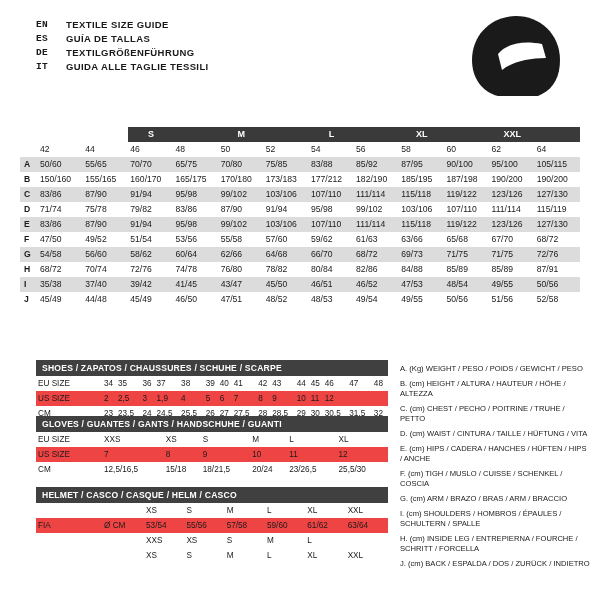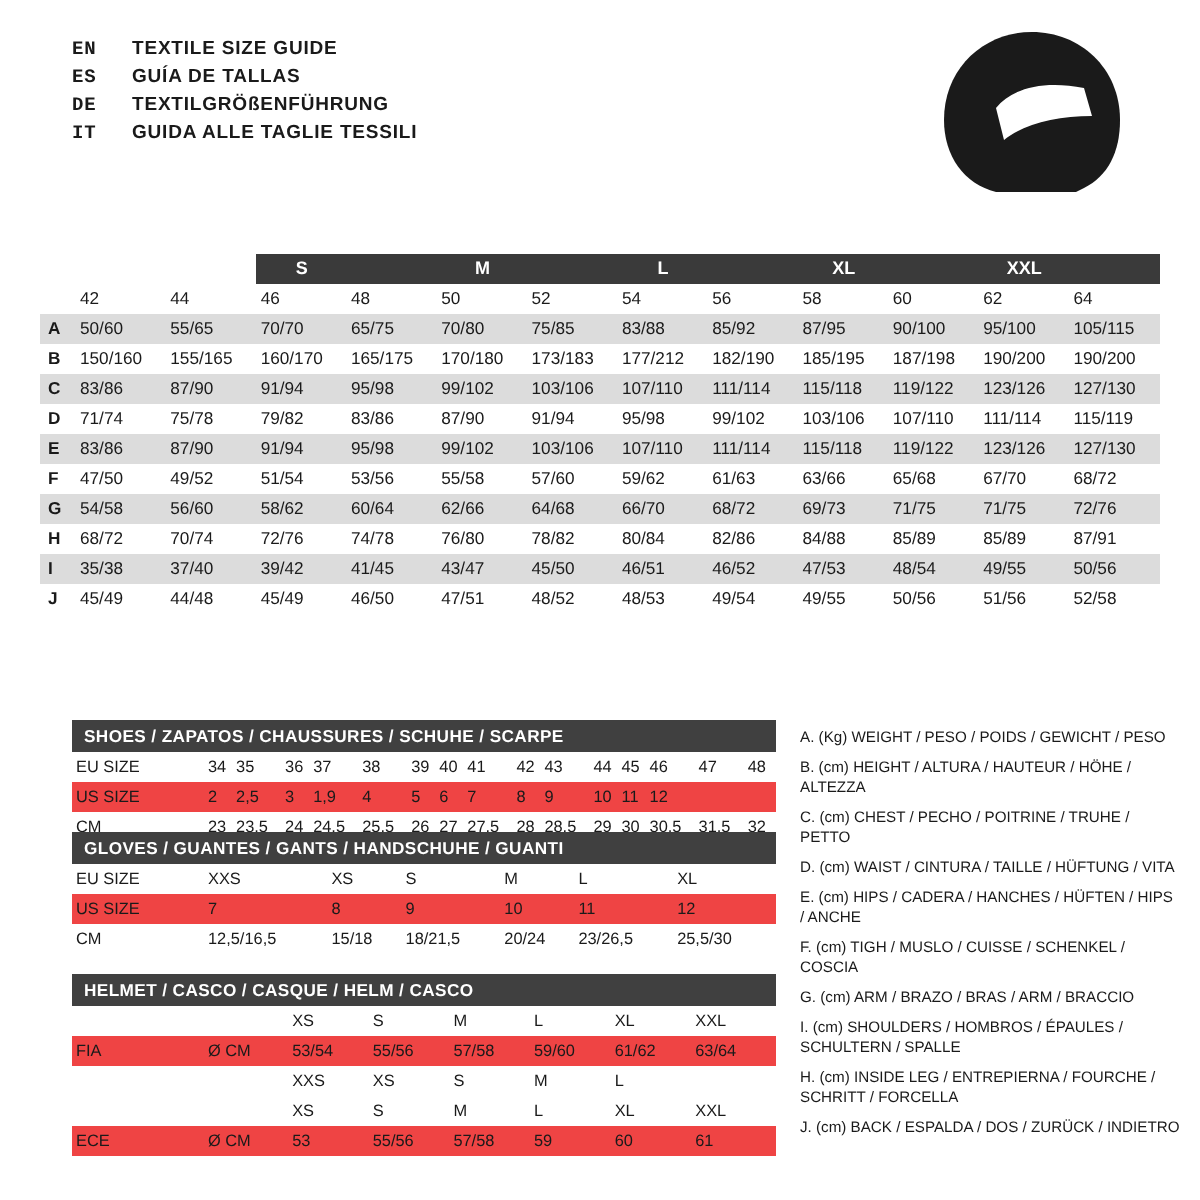--- a/index.html
+++ b/index.html
@@ -399,30 +399,20 @@
         <tr>
           <td class="lbl"></td>
           <td></td>
           <td>XS</td>
           <td>S</td>
           <td>M</td>
           <td>L</td>
           <td>XL</td>
           <td>XXL</td>
         </tr>
-        <tr class="shade">
-          <td class="lbl">ECE</td>
-          <td>Ø CM</td>
-          <td>53</td>
-          <td>55/56</td>
-          <td>57/58</td>
-          <td>59</td>
-          <td>60</td>
-          <td>61</td>
-        </tr>
       </tbody>
     </table>
   </div>
 
   <div class="legend">
     <p>A. (Kg) WEIGHT / PESO / POIDS / GEWICHT / PESO</p>
     <p>B. (cm) HEIGHT / ALTURA / HAUTEUR / HÖHE / ALTEZZA</p>
     <p>C. (cm) CHEST / PECHO / POITRINE / TRUHE / PETTO</p>
     <p>D. (cm) WAIST / CINTURA / TAILLE / HÜFTUNG / VITA</p>
     <p>E. (cm) HIPS / CADERA / HANCHES / HÜFTEN / HIPS / ANCHE</p>

